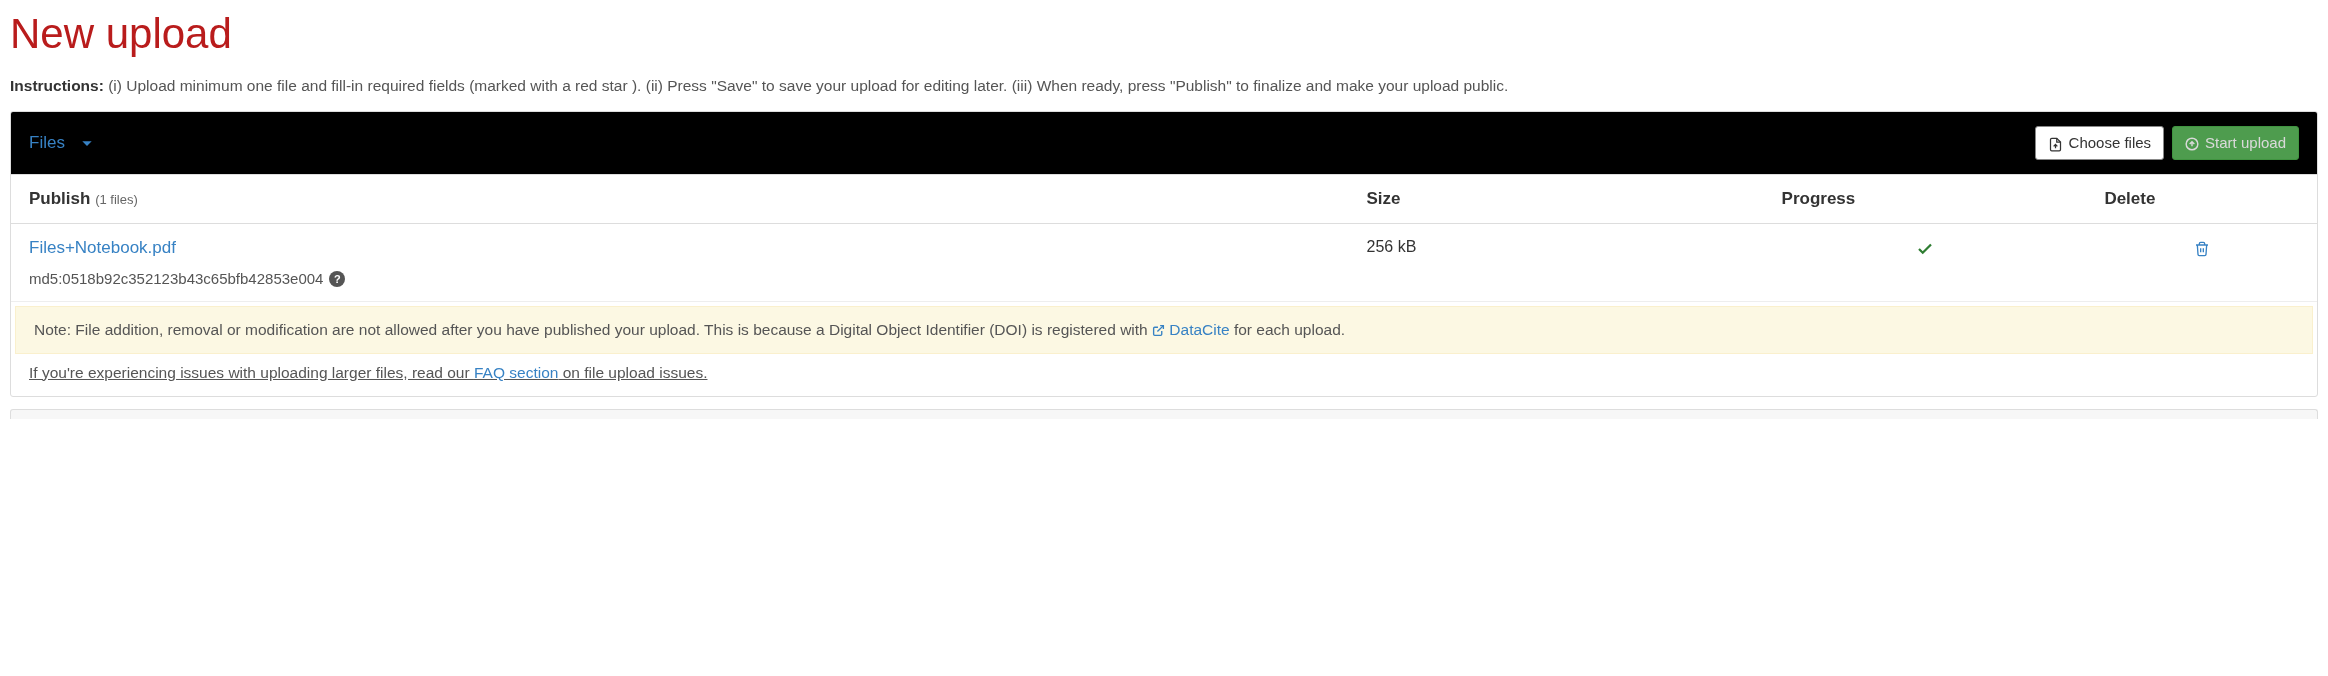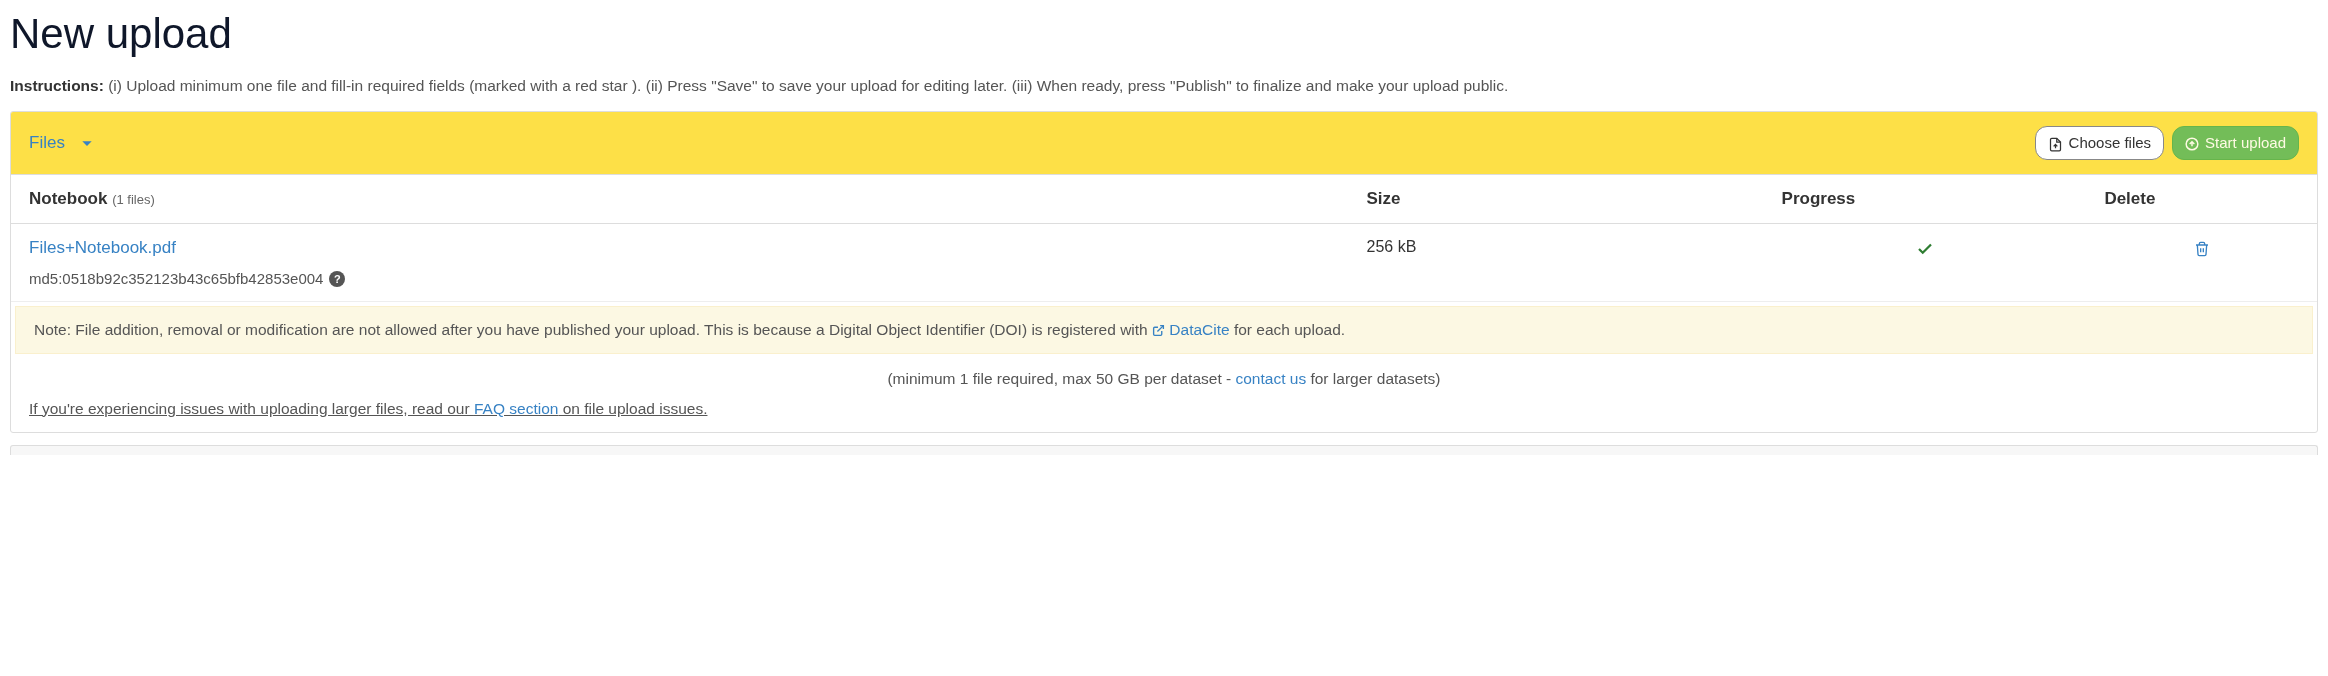--- a/index.html
+++ b/index.html
@@ -6,37 +6,37 @@
   body {
     font-family: -apple-system, BlinkMacSystemFont, "Segoe UI", "Helvetica Neue", Arial, sans-serif;
     background: #fff;
     color: #333;
     padding: 10px;
     font-size: 16px;
   }
   .page-title {
     font-size: 42px;
     font-weight: 400;
-    color: #0f172a;
+    color: #b91c1c;
     margin-bottom: 16px;
   }
   .instructions {
     color: #555;
     font-size: 15.5px;
     margin-bottom: 14px;
     line-height: 1.5;
   }
   .instructions b { color: #333; }
   .panel {
     border: 1px solid #ddd;
     border-radius: 3px;
     overflow: hidden;
   }
   .panel-header {
-    background: #fde047;
+    background: #000000;
     border-bottom: 1px solid #ddd;
     padding: 14px 18px;
     display: flex;
     align-items: center;
     justify-content: space-between;
   }
   .panel-header-left {
     display: flex;
     align-items: center;
     gap: 14px;
@@ -51,21 +51,21 @@
   .panel-header-right {
     display: flex;
     gap: 8px;
   }
   .btn {
     display: inline-flex;
     align-items: center;
     gap: 6px;
     padding: 6px 12px;
     font-size: 15px;
-    border-radius: 12px;
+    border-radius: 3px;
     cursor: pointer;
     border: 1px solid transparent;
     line-height: 1.3;
   }
   .btn-default {
     background: #fff;
     border-color: #888;
     color: #333;
   }
   .btn-success {
@@ -201,21 +201,21 @@
         </span>
         <span>Start upload</span>
       </button>
     </div>
   </div>
 
   <table class="table">
     <thead>
       <tr>
         <th class="col-filename">
-          <span>Notebook</span>
+          <span>Publish</span>
           <span class="count">(1 files)</span>
         </th>
         <th class="col-size">Size</th>
         <th class="col-progress">Progress</th>
         <th class="col-delete">Delete</th>
       </tr>
     </thead>
     <tbody>
       <tr>
         <td class="col-filename">
@@ -252,22 +252,19 @@
     <span class="ext-icon">
       <svg width="13" height="13" viewBox="0 0 24 24" fill="none" stroke="currentColor" stroke-width="2.5">
           <path d="M18 13v6a2 2 0 0 1-2 2H5a2 2 0 0 1-2-2V8a2 2 0 0 1 2-2h6"></path>
           <polyline points="15 3 21 3 21 9"></polyline>
           <line x1="10" y1="14" x2="21" y2="3"></line>
         </svg>
     </span>
     <a href="#">DataCite</a><span> for each upload.</span>
   </div>
 
-  <div class="footer-note">
-    <span>(minimum 1 file required, max 50 GB per dataset - </span><a href="#">contact us</a><span> for larger datasets)</span>
-  </div>
 
   <div class="footer-note2">
     <span>If you're experiencing issues with uploading larger files, read our </span><a href="#">FAQ section</a><span> on file upload issues.</span>
   </div>
 </div>
 
 <div class="next-panel-stub"></div>
 
 </body></html>

